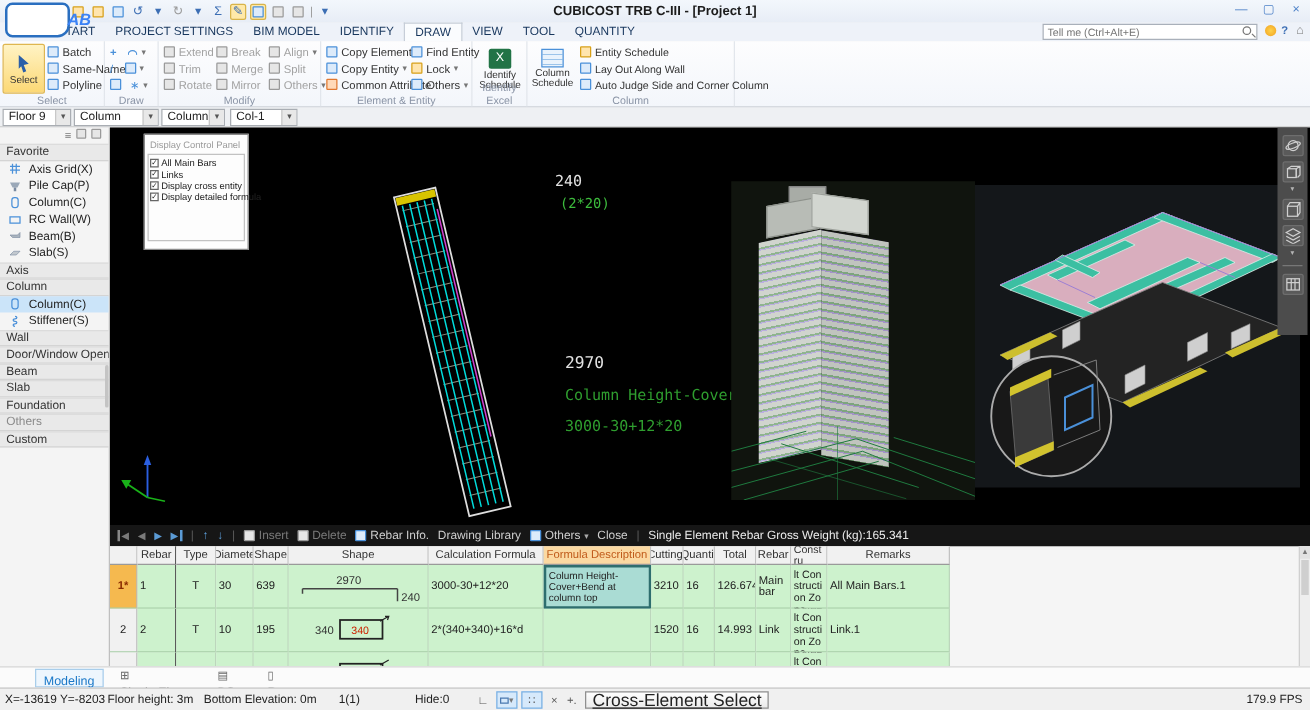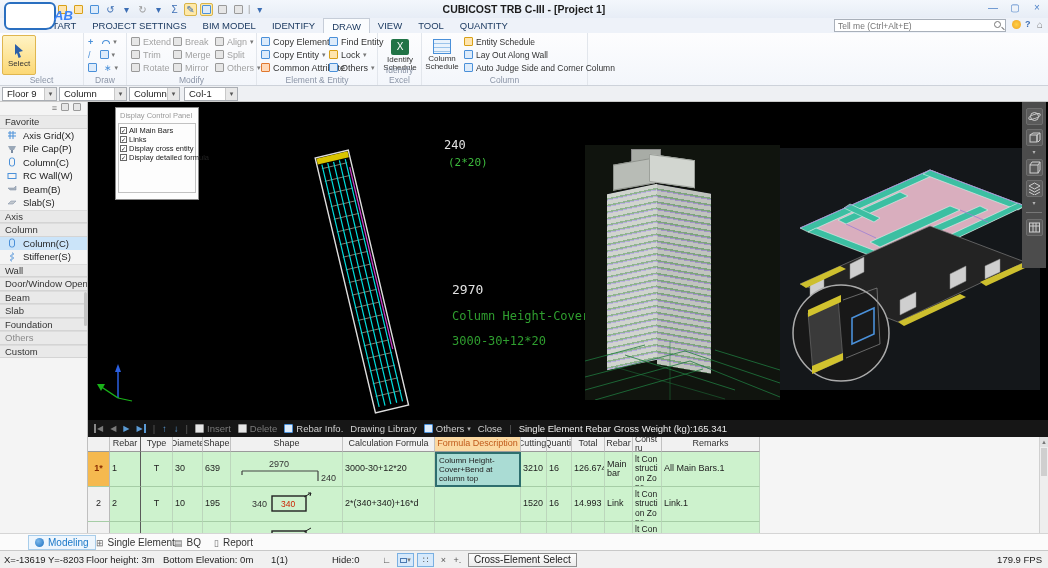--- a/index.html
+++ b/index.html
@@ -114,31 +114,31 @@
   .cell-selected { background:#aadcd4; border:2px solid #2e6e6e; font-size:8px; line-height:9px; padding:1px 2px; }
   .c0{width:22px}.c1{width:31px}.c2{width:32px}.c3{width:30px}.c4{width:28px}
   .c5{width:112px; justify-content:center;}.c6{width:92px}.c7{width:86px}.c8{width:26px}
   .c9{width:25px}.c10{width:33px}.c11{width:28px}.c12{width:29px; word-break:break-all; font-size:8.5px;}.c13{width:98px}
   .vsb { position:absolute; right:0; top:17px; width:9px; height:96px; background:#eeeeee; border-left:1px solid #d0d0d0; }
   .vsb .sa { height:10px; text-align:center; font-size:6px; color:#777; line-height:10px; background:#e2e2e2; }
   .vsb .sth { margin:1px; height:28px; background:#cfcfcf; }
 
   
   .vtabs { position:absolute; left:0; top:533px; width:100%; height:17px; background:#fbfbfb; border-top:1px solid #d5d5d5; }
-  .btab { position:absolute; top:1px; height:15px; display:flex; align-items:center; gap:4px; font-size:10px; color:#333; padding:0 6px; white-space:nowrap; }
+  .btab { position:absolute; top:1px; height:15px; display:flex; align-items:flex-start; gap:4px; font-size:10px; color:#333; padding:0 6px; white-space:nowrap;flex-direction:column; }
   .btab.active { color:#1a78c8; background:#eef6fd; border:1px solid #a8cdea; }
   .globe { width:9px; height:9px; border-radius:50%; background:radial-gradient(circle at 35% 35%, #7db9ec, #1a6fc0); }
   .btico { color:#6a6a6a; font-size:9px; }
 
   
   .statusbar { position:absolute; left:0; top:550px; width:100%; height:18px; background:#f0f0f0; border-top:1px solid #c8c8c8; font-size:9.5px; color:#222; }
   .st { position:absolute; top:3px; white-space:nowrap; }
   .sb-ico { position:absolute; top:2px; width:17px; height:14px; display:flex; align-items:center; justify-content:center; font-size:9px; color:#555; border:1px solid transparent; }
   .sb-ico.on { background:#d6e9fb; border-color:#7ab0e2; }
-  .cebtn { position:absolute; top:2px; height:14px; line-height:12px; padding:0 5px; font-size:10px; border:1px solid #8f8f8f; background:linear-gradient(#fefefe,#ebebeb); }
+  .cebtn { position:absolute; top:2px; height:14px; line-height:12px; padding:0 5px; font-size:14px; border:1px solid #8f8f8f; background:linear-gradient(#fefefe,#ebebeb);text-decoration:underline; }
 </style>
 </head>
 <body>
 
 <div class="app">
 
   <div class="titlebar">
     <div class="title-text">CUBICOST TRB C-III - [Project 1]</div>
     <div class="win-btns">
       <div class="win-btn">—</div>
@@ -199,20 +199,34 @@
   </div>
 
   <div class="ribbon">
 
     <div class="rgroup" style="left:0;width:84px;">
       <div class="bigbtn sel" style="left:2px;">
         <svg class="cursor-svg" viewBox="0 0 12 16">
             <polygon points="2,1 10,8 6,9 8,14 5.6,15 4,10 2,12" fill="#2b5fa8"></polygon>
           </svg>
         <span>Select</span>
+      </div>
+      <div class="minirows" style="left:38px;">
+        <div class="sbtn">
+            <span class="ic"></span>
+            <span>Batch</span>
+          </div>
+        <div class="sbtn">
+            <span class="ic"></span>
+            <span>Same-Name</span>
+          </div>
+        <div class="sbtn">
+            <span class="ic"></span>
+            <span>Polyline</span>
+          </div>
       </div>
       <div class="glabel">Select</div>
     </div>
 
     <div class="rgroup" style="left:84px;width:43px;">
       <div class="minirows" style="left:4px;">
         <div class="sbtn">
             <span style="color:#4a90d9;font-weight:bold;">+</span>
             <span style="width:8px;height:4px;border:1px solid #4a90d9;border-bottom:none;border-radius:8px 8px 0 0;margin-left:6px;"></span>
             <span class="chev">▾</span>

